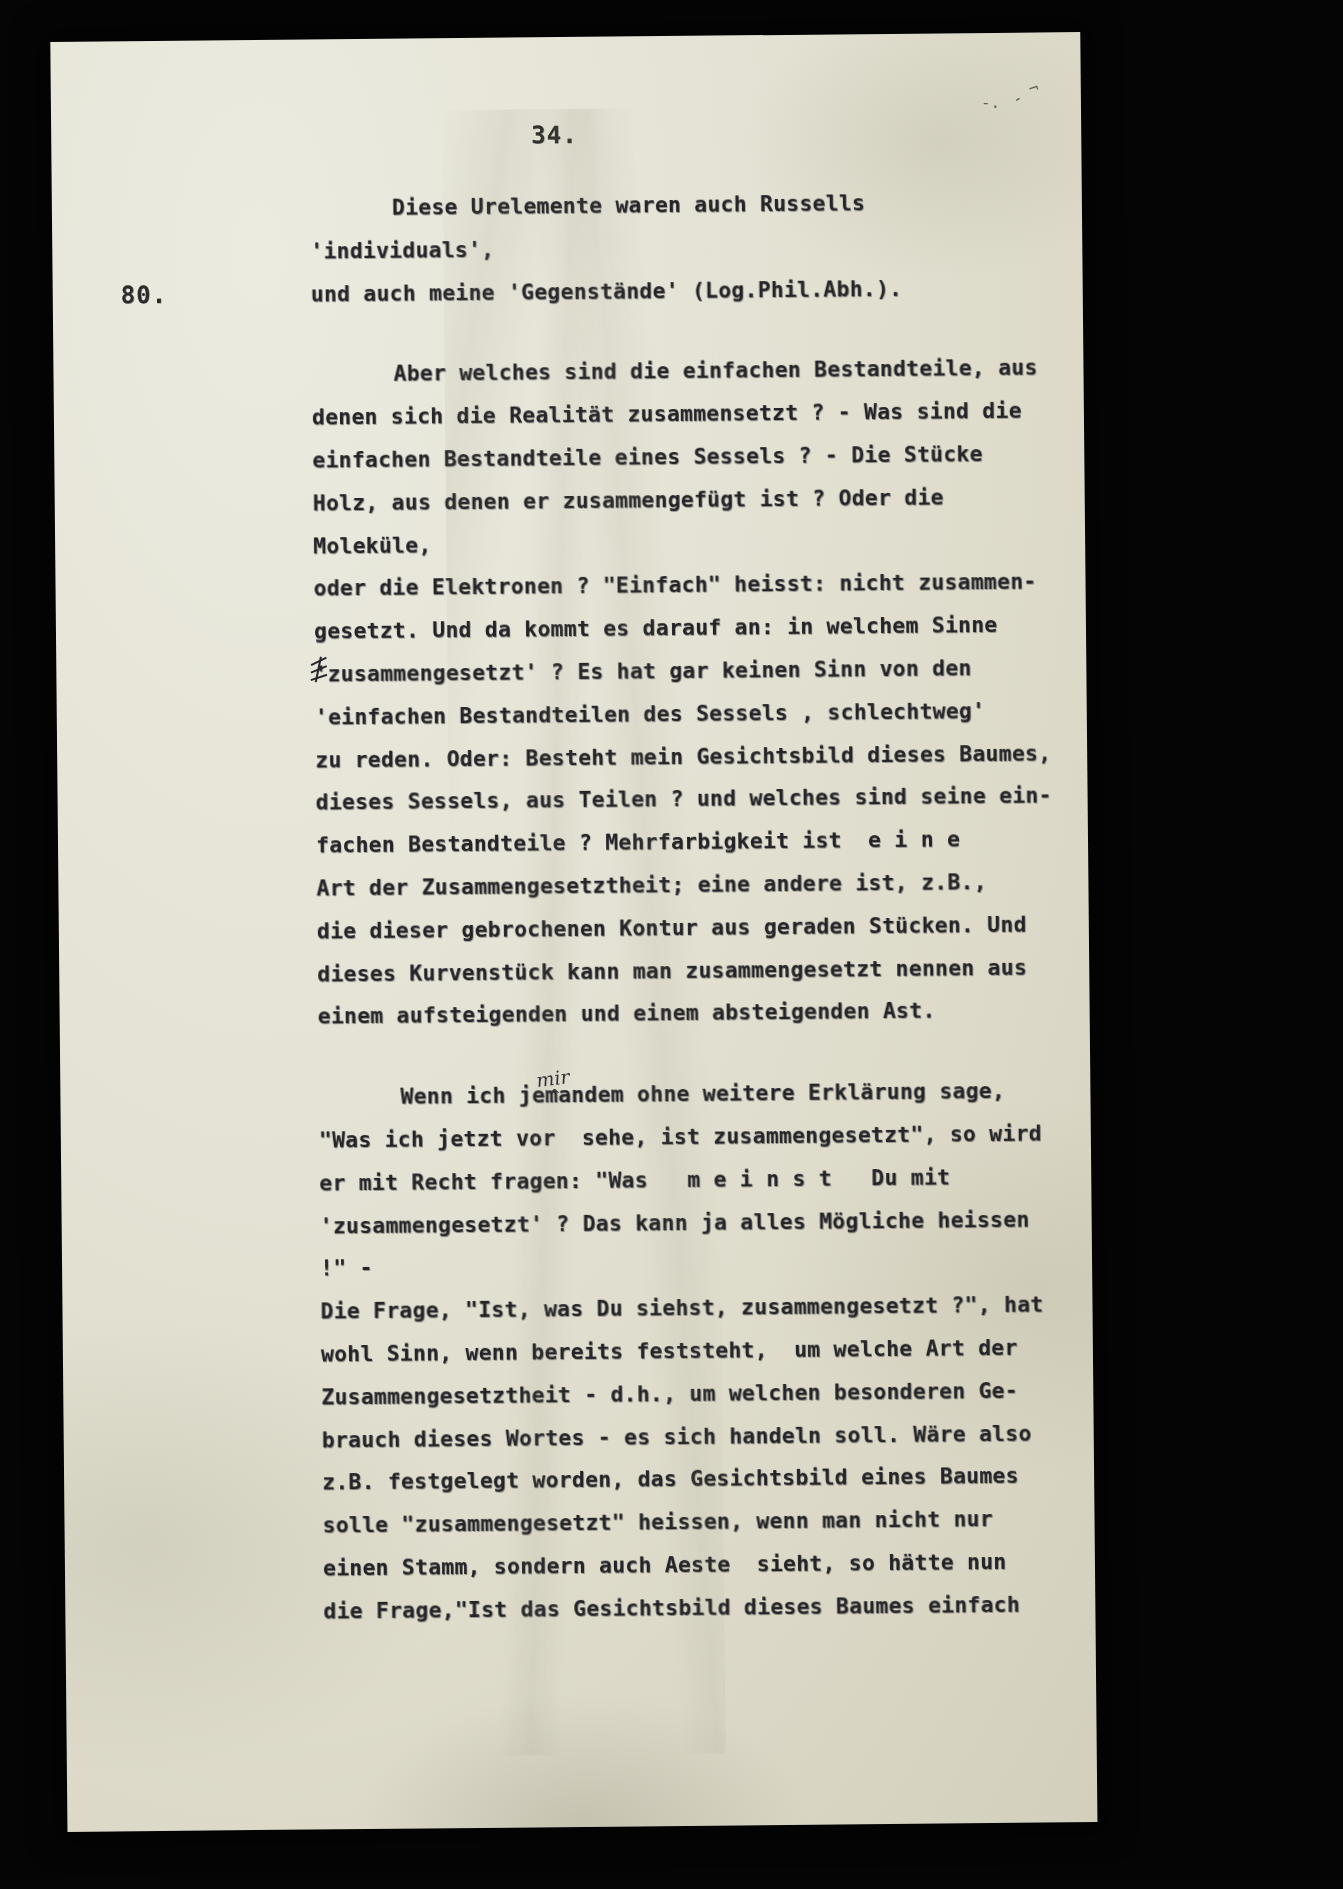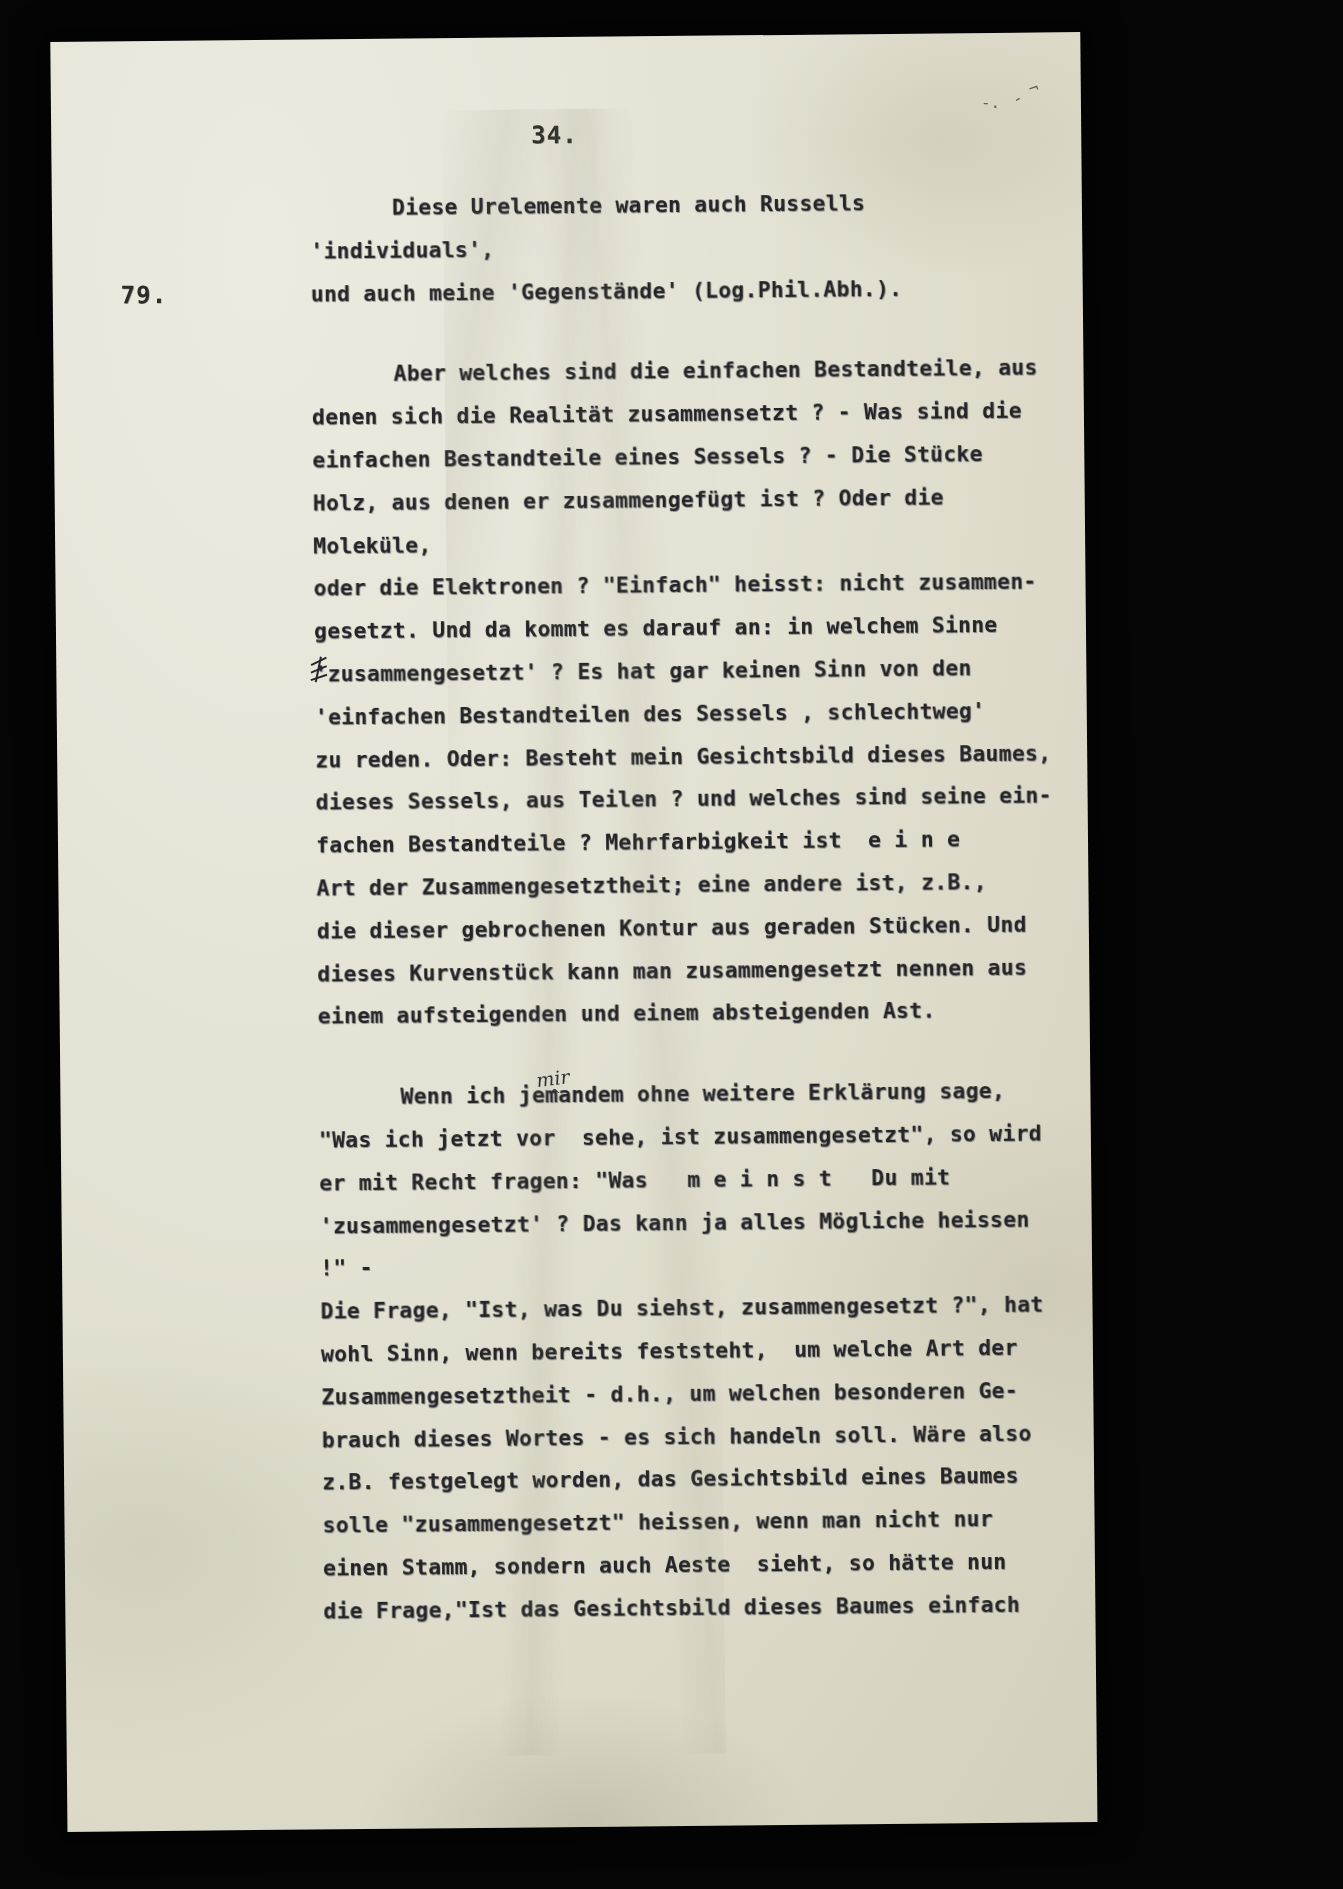--- a/index.html
+++ b/index.html
@@ -172,21 +172,21 @@
   <div id="page">
 
     <span class="corner-mark" style="left:930px; top:62px;">-.</span>
     <span class="corner-mark" style="left:962px; top:58px; transform:rotate(-28deg);">-</span>
     <span class="corner-mark" style="left:978px; top:48px; transform:rotate(-18deg);">¬</span>
 
     <div id="textblock">
 
       <div class="page-number">34.</div>
 
-      <div class="margin-number">79.</div>
+      <div class="margin-number">80.</div>
 
       <div class="body-col">
 
         <p class="para indent-first">Diese Urelemente waren auch Russells 'individuals',
 und auch meine 'Gegenstände' (Log.Phil.Abh.).</p>
 
         <div class="gap"></div>
 
         <p class="para indent-first">Aber welches sind die einfachen Bestandteile, aus
 denen sich die Realität zusammensetzt ? - Was sind die

